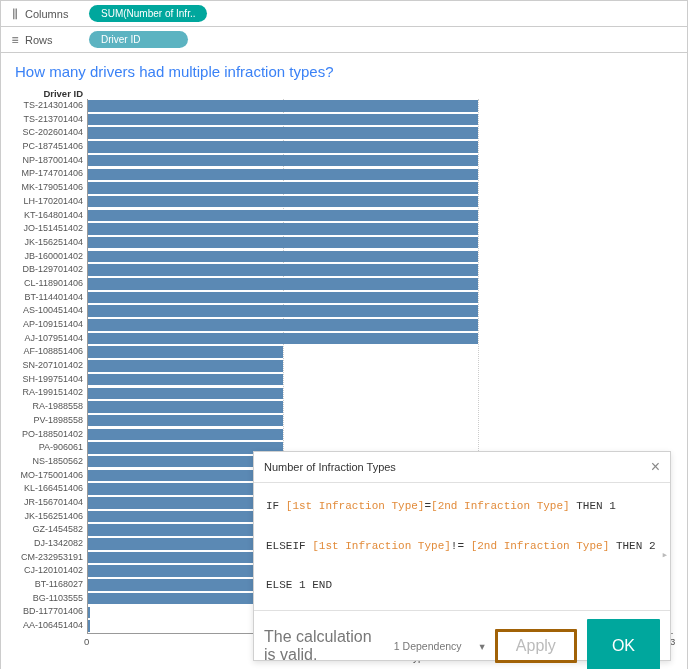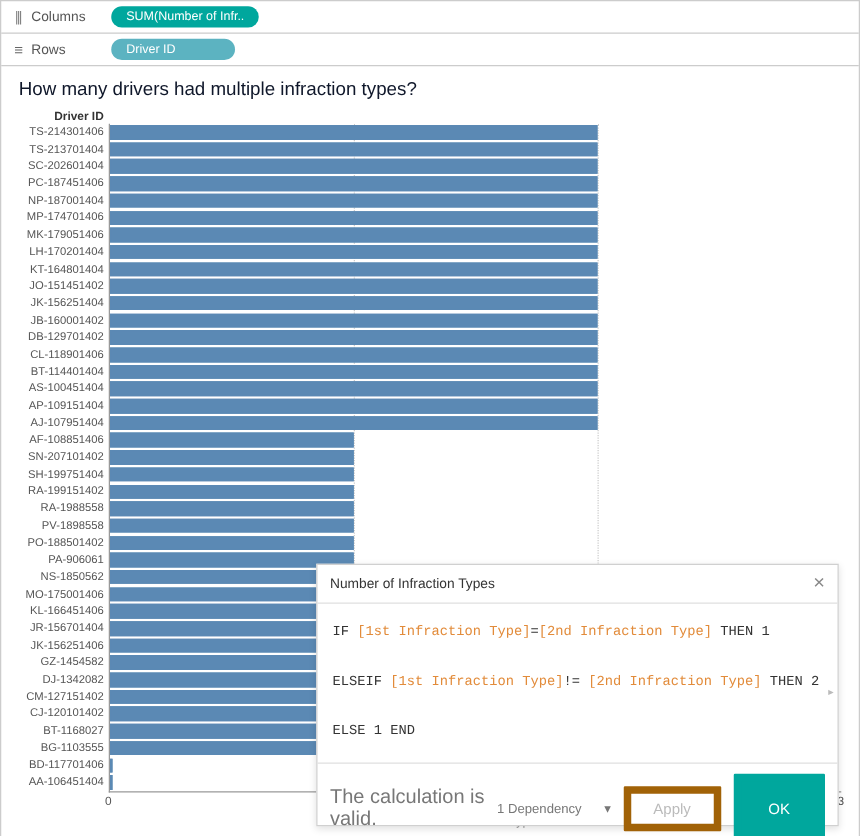--- a/index.html
+++ b/index.html
@@ -5,21 +5,21 @@
   * { box-sizing: border-box; margin: 0; padding: 0; }
   body { font-family: Arial, Helvetica, sans-serif; font-size: 11px; color: #333; background: #fff; width: 688px; }
   .container { width: 688px; border: 1px solid #ccc; }
   .shelf-row { display: flex; align-items: center; border-bottom: 1px solid #ccc; padding: 4px 8px; min-height: 26px; }
   .shelf-label { display: flex; align-items: center; gap: 4px; width: 80px; color: #555; }
   .shelf-icon { width: 12px; text-align: center; font-size: 12px; color: #666; }
   .pill { display: inline-block; padding: 3px 12px; border-radius: 10px; font-size: 10px; color: #fff; }
   .pill-green { background: #00a79d; }
   .pill-blue { background: #5cb3c1; }
   .viz-area { padding: 10px 14px 30px 14px; position: relative; }
-  .title { font-size: 15px; font-weight: normal; color: #0f172a; margin-bottom: 8px; }
+  .title { font-size: 15px; font-weight: normal; color: #3b82f6; margin-bottom: 8px; }
   .header-row { display: flex; }
   .y-header { width: 72px; text-align: right; font-size: 9.5px; font-weight: bold; padding-right: 4px; color: #333; }
   .chart-body { display: flex; }
   .y-axis { width: 72px; display: flex; flex-direction: column; }
   .y-tick { height: 13.7px; font-size: 9px; color: #555; text-align: right; padding-right: 4px; line-height: 13.7px; white-space: nowrap; }
   .plot { flex: 1; border-left: 1px solid #999; border-bottom: 1px solid #999; position: relative; }
   .grid { position: absolute; inset: 0; }
   .gridline { position: absolute; top: 0; bottom: 0; border-left: 1px dotted #ccc; }
   .bars { position: relative; }
   .bar-row { height: 13.7px; display: flex; align-items: center; padding: 1px 0; }
@@ -32,21 +32,21 @@
   .calc-popup { position: absolute; left: 252px; top: 398px; width: 418px; height: 210px; background: #fff; border: 1px solid #d0d0d0; box-shadow: 0 2px 6px rgba(0,0,0,0.12); display: flex; flex-direction: column; }
   .calc-header { display: flex; align-items: center; justify-content: space-between; padding: 6px 10px; border-bottom: 1px solid #e0e0e0; }
   .calc-title { font-size: 11px; color: #333; }
   .calc-close { font-size: 16px; color: #888; cursor: pointer; font-weight: 200; }
   .calc-body { flex: 1; padding: 14px 12px; font-family: 'Courier New', monospace; font-size: 11px; color: #333; white-space: pre-wrap; line-height: 1.8; position: relative; }
   .calc-field { color: #e28b3a; }
   .calc-arrow { position: absolute; right: 2px; top: 50%; color: #bbb; font-size: 11px; }
   .calc-footer { display: flex; align-items: center; padding: 8px 10px; border-top: 1px solid #e0e0e0; gap: 10px; }
   .calc-status { flex: 1; font-size: 16px; color: #777; }
   .calc-dep { font-size: 10.5px; color: #777; display: flex; align-items: center; gap: 18px; }
-  .btn { padding: 5px 18px; font-size: 12px; border: 6px solid #a16207; background: #fff; color: #bbb; border-radius: 1px; }
+  .btn { padding: 5px 18px; font-size: 16px; border: 3px solid #a16207; background: #fff; color: #bbb; border-radius: 1px; }
   .btn-ok { background: #00a79d; color: #fff; border-color: #00a79d; padding: 15px 22px; }
 </style>
 </head>
 <body>
 
 <div class="container">
 
   <div class="shelf-row">
     <div class="shelf-label">
       <span class="shelf-icon">⫼</span>
@@ -99,21 +99,21 @@
           <div class="y-tick">PV-1898558</div>
           <div class="y-tick">PO-188501402</div>
           <div class="y-tick">PA-906061</div>
           <div class="y-tick">NS-1850562</div>
           <div class="y-tick">MO-175001406</div>
           <div class="y-tick">KL-166451406</div>
           <div class="y-tick">JR-156701404</div>
           <div class="y-tick">JK-156251406</div>
           <div class="y-tick">GZ-1454582</div>
           <div class="y-tick">DJ-1342082</div>
-          <div class="y-tick">CM-127151402</div>
+          <div class="y-tick">CM-232953191</div>
           <div class="y-tick">CJ-120101402</div>
           <div class="y-tick">BT-1168027</div>
           <div class="y-tick">BG-1103555</div>
           <div class="y-tick">BD-117701406</div>
           <div class="y-tick">AA-106451404</div>
         </div>
       <div class="plot">
         <div class="grid" id="grid">
             <div class="gridline" style="left: 33.3333%;"></div>
             <div class="gridline" style="left: 66.6667%;"></div>

